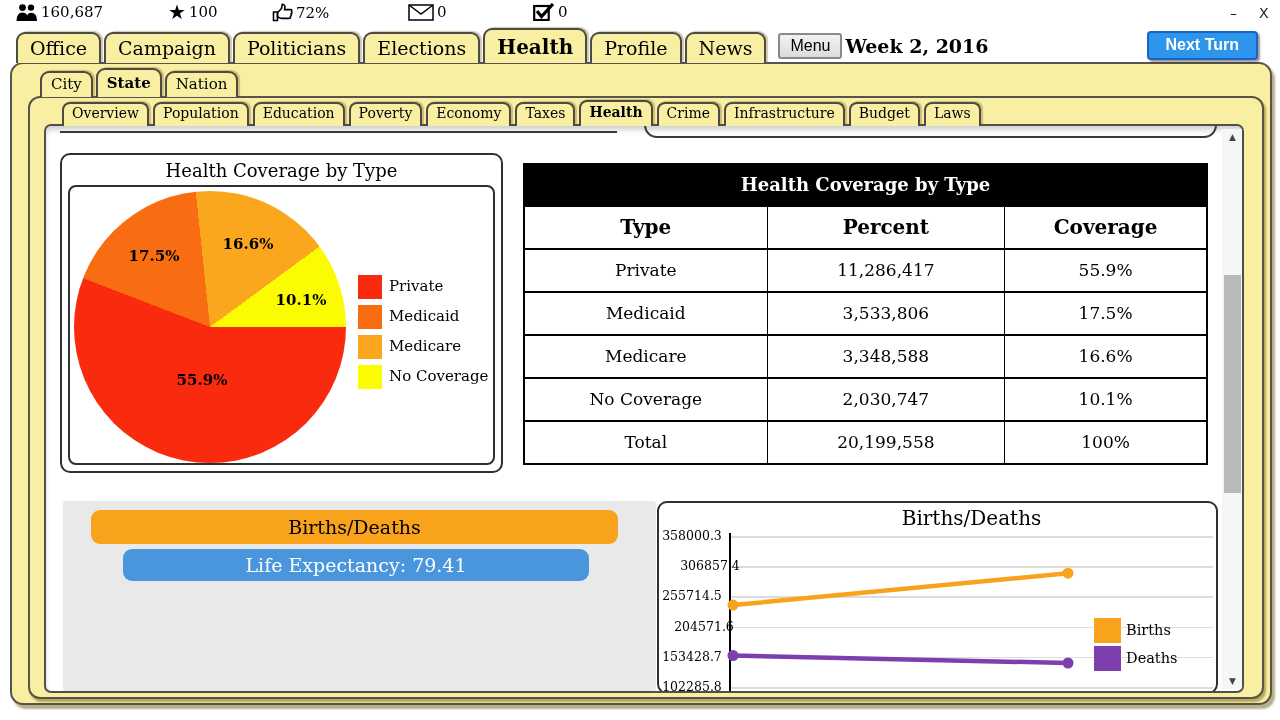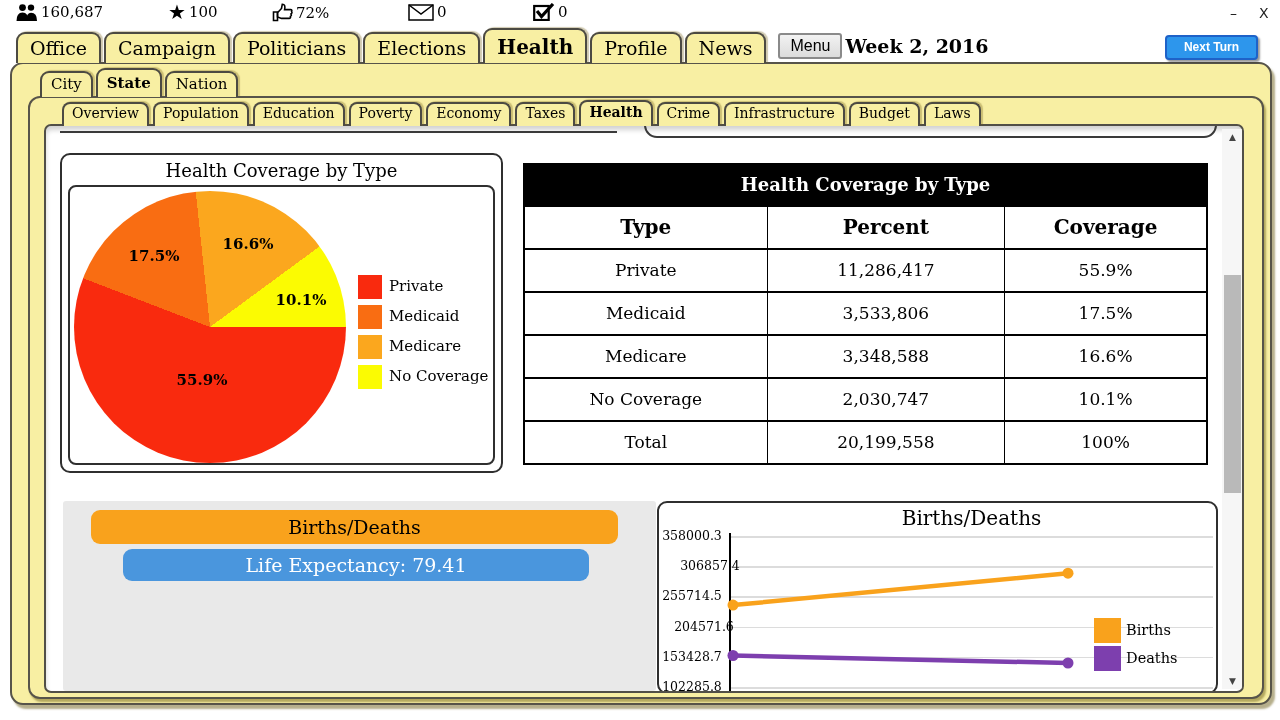--- a/index.html
+++ b/index.html
@@ -21,21 +21,21 @@
          border-radius:9px 9px 0 0; text-align:center; white-space:nowrap;
          box-shadow:2px -1px 1px rgba(120,100,30,.35); cursor:pointer; }
   .t1 { font-size:19px; padding:3px 12px 4px; height:31px; }
   .t1.active { font-weight:bold; font-size:20px; height:35px; padding-top:5px; }
   .menu-btn { margin-left:9px; margin-bottom:4px; background:linear-gradient(#f2f2f2,#dcdcdc);
               border:2px solid #8a8a8a; border-radius:3px; font-size:16px;
               padding:2px 10px; cursor:pointer; }
   .date-title { flex:1; text-align:left; font-weight:bold; font-size:19px; padding-bottom:6px; }
   .next-turn { margin-right:6px; margin-bottom:3px; background:#2d96ec;
                border:2px solid #1e62c8; border-radius:4px; color:#fff; font-weight:bold;
-               font-size:12px; padding:3px 17px 4px; cursor:pointer;
+               font-size:16px; padding:3px 17px 4px; cursor:pointer;
                box-shadow:2px 2px 2px rgba(0,0,0,.4); }
 
   
   .panel-outer { position:absolute; left:10px; top:62px; width:1262px; height:643px;
                  background:#f8efa3; border:2px solid #57544a; border-radius:13px;
                  box-shadow:3px 4px 2px rgba(110,95,25,.5); }
   .tabrow2 { position:absolute; left:28px; top:4px; display:flex; align-items:flex-end; gap:3px; z-index:4; }
   .t2 { font-size:15px; padding:2px 9px; height:26px; }
   .t2.active { font-weight:bold; height:29px; padding-top:4px; }
   .panel-inner { position:absolute; left:16px; top:32px; width:1236px; height:603px;

